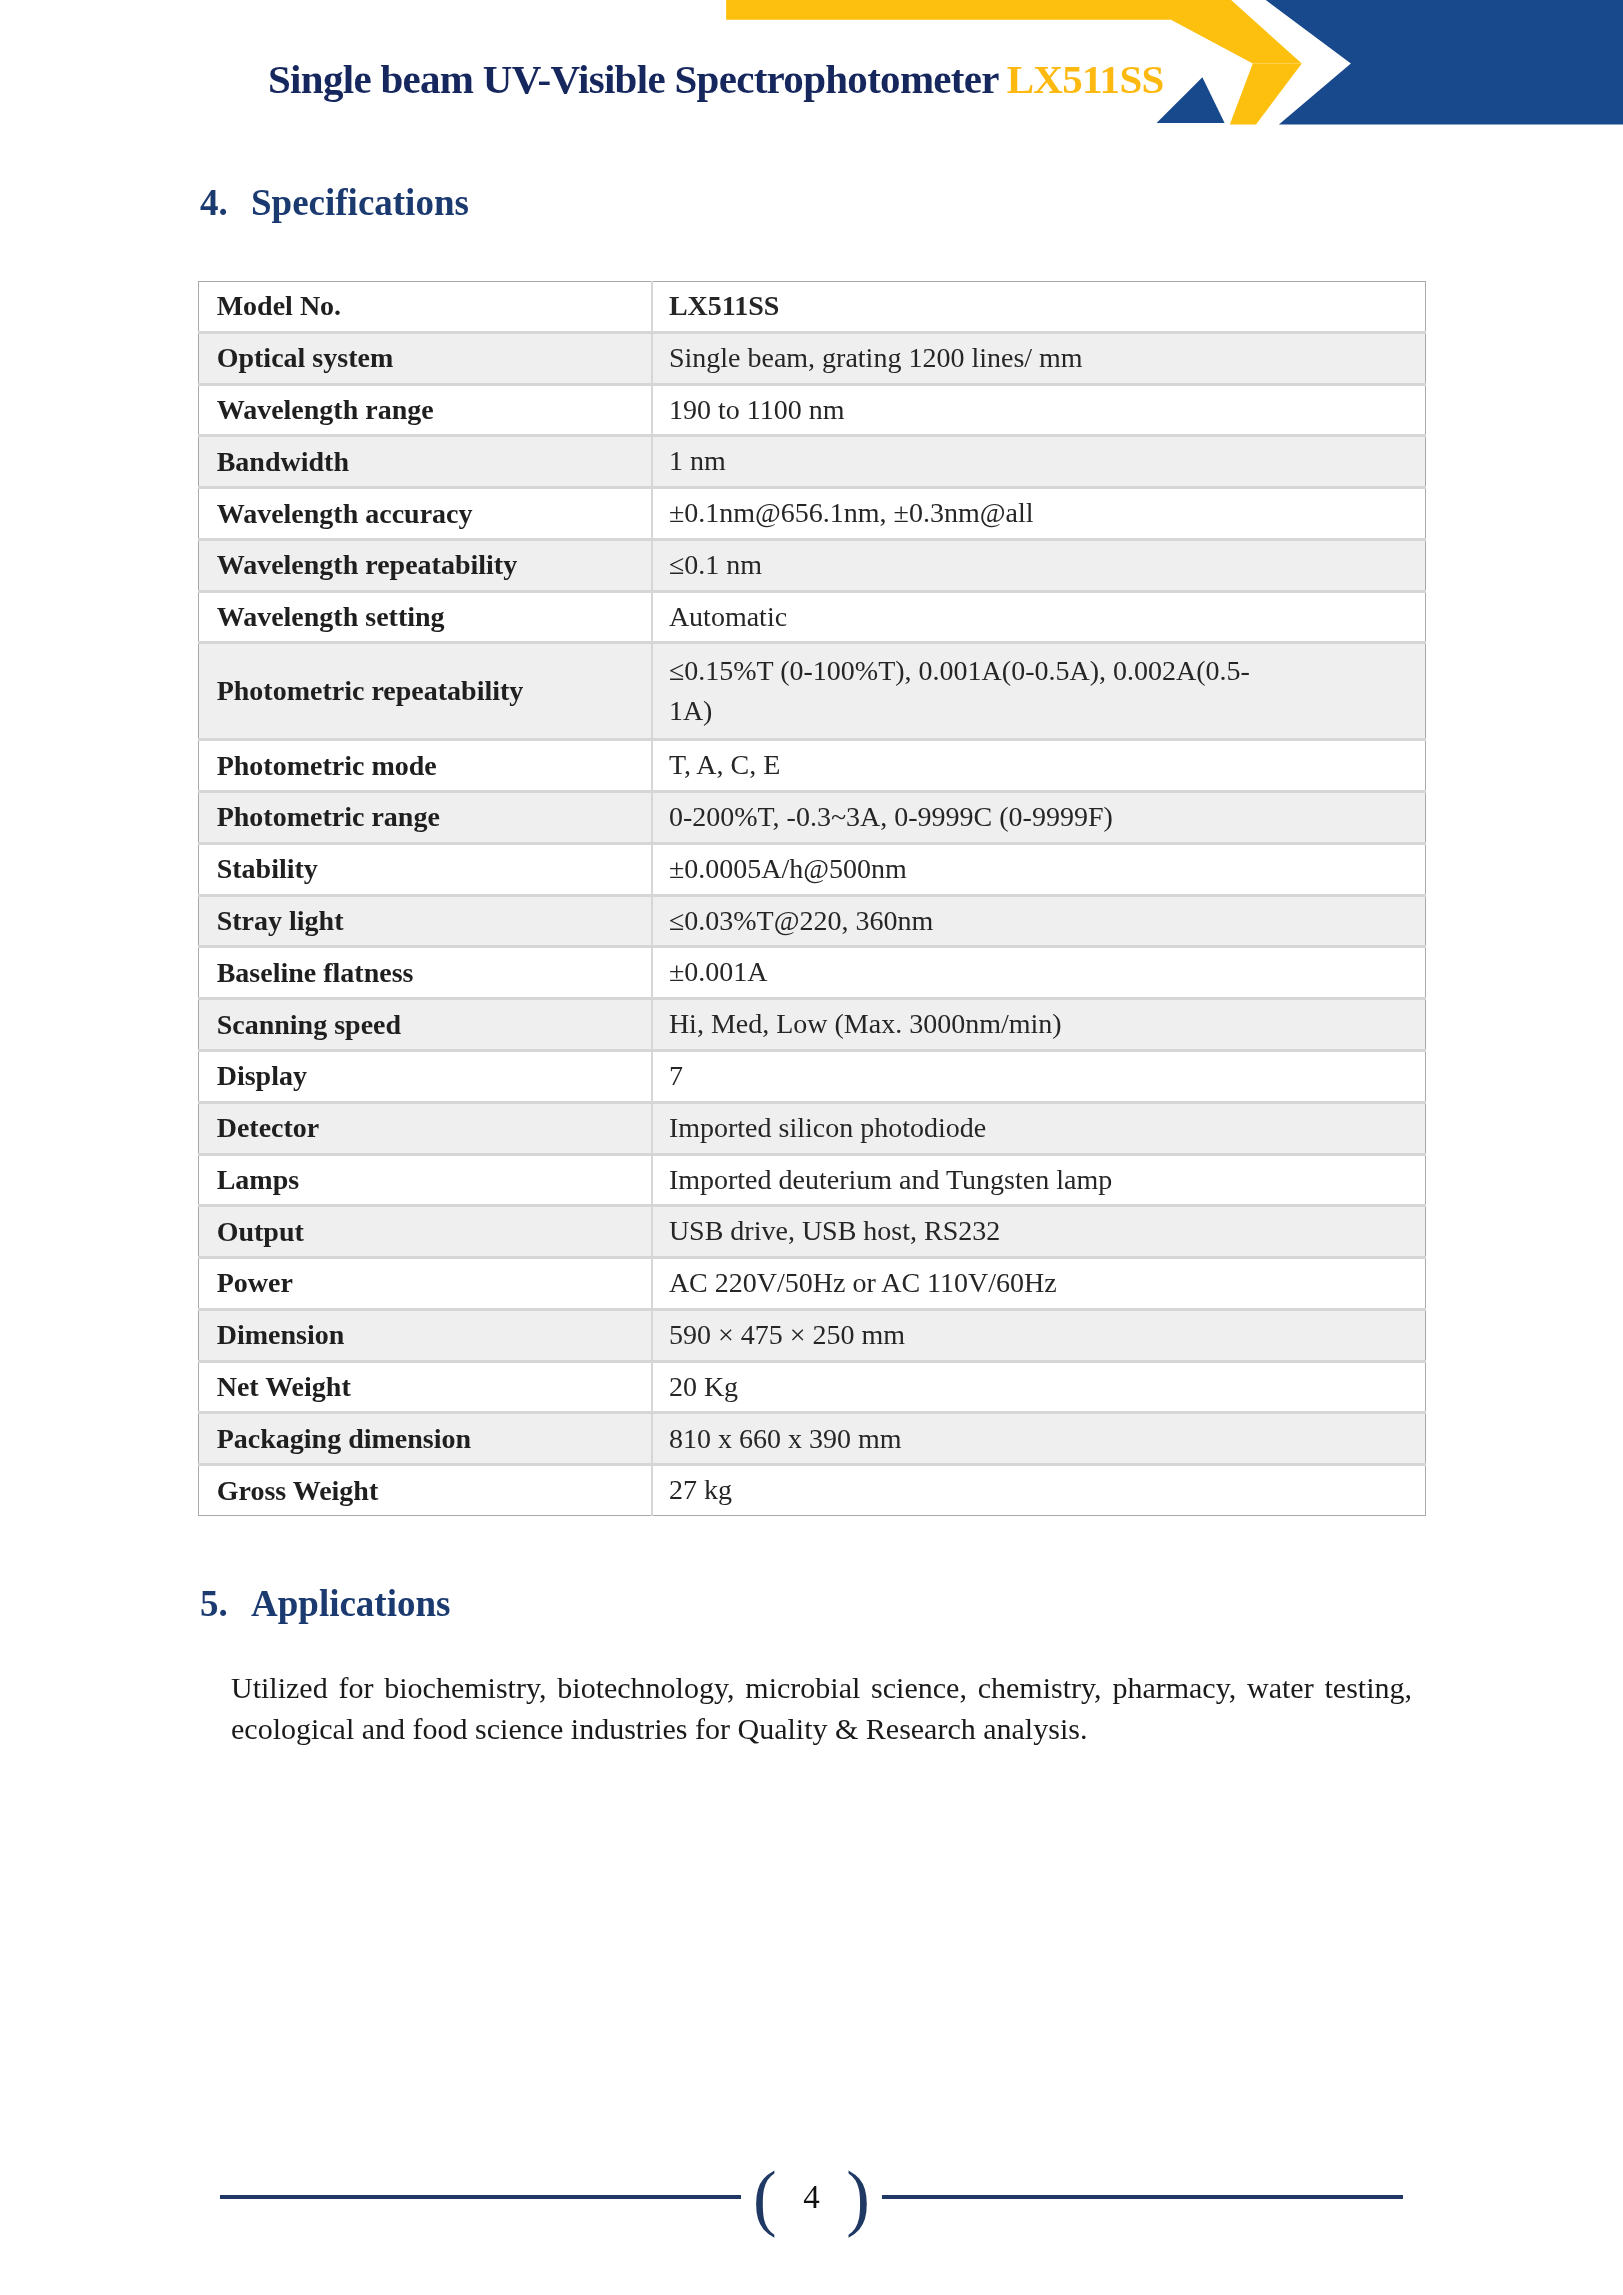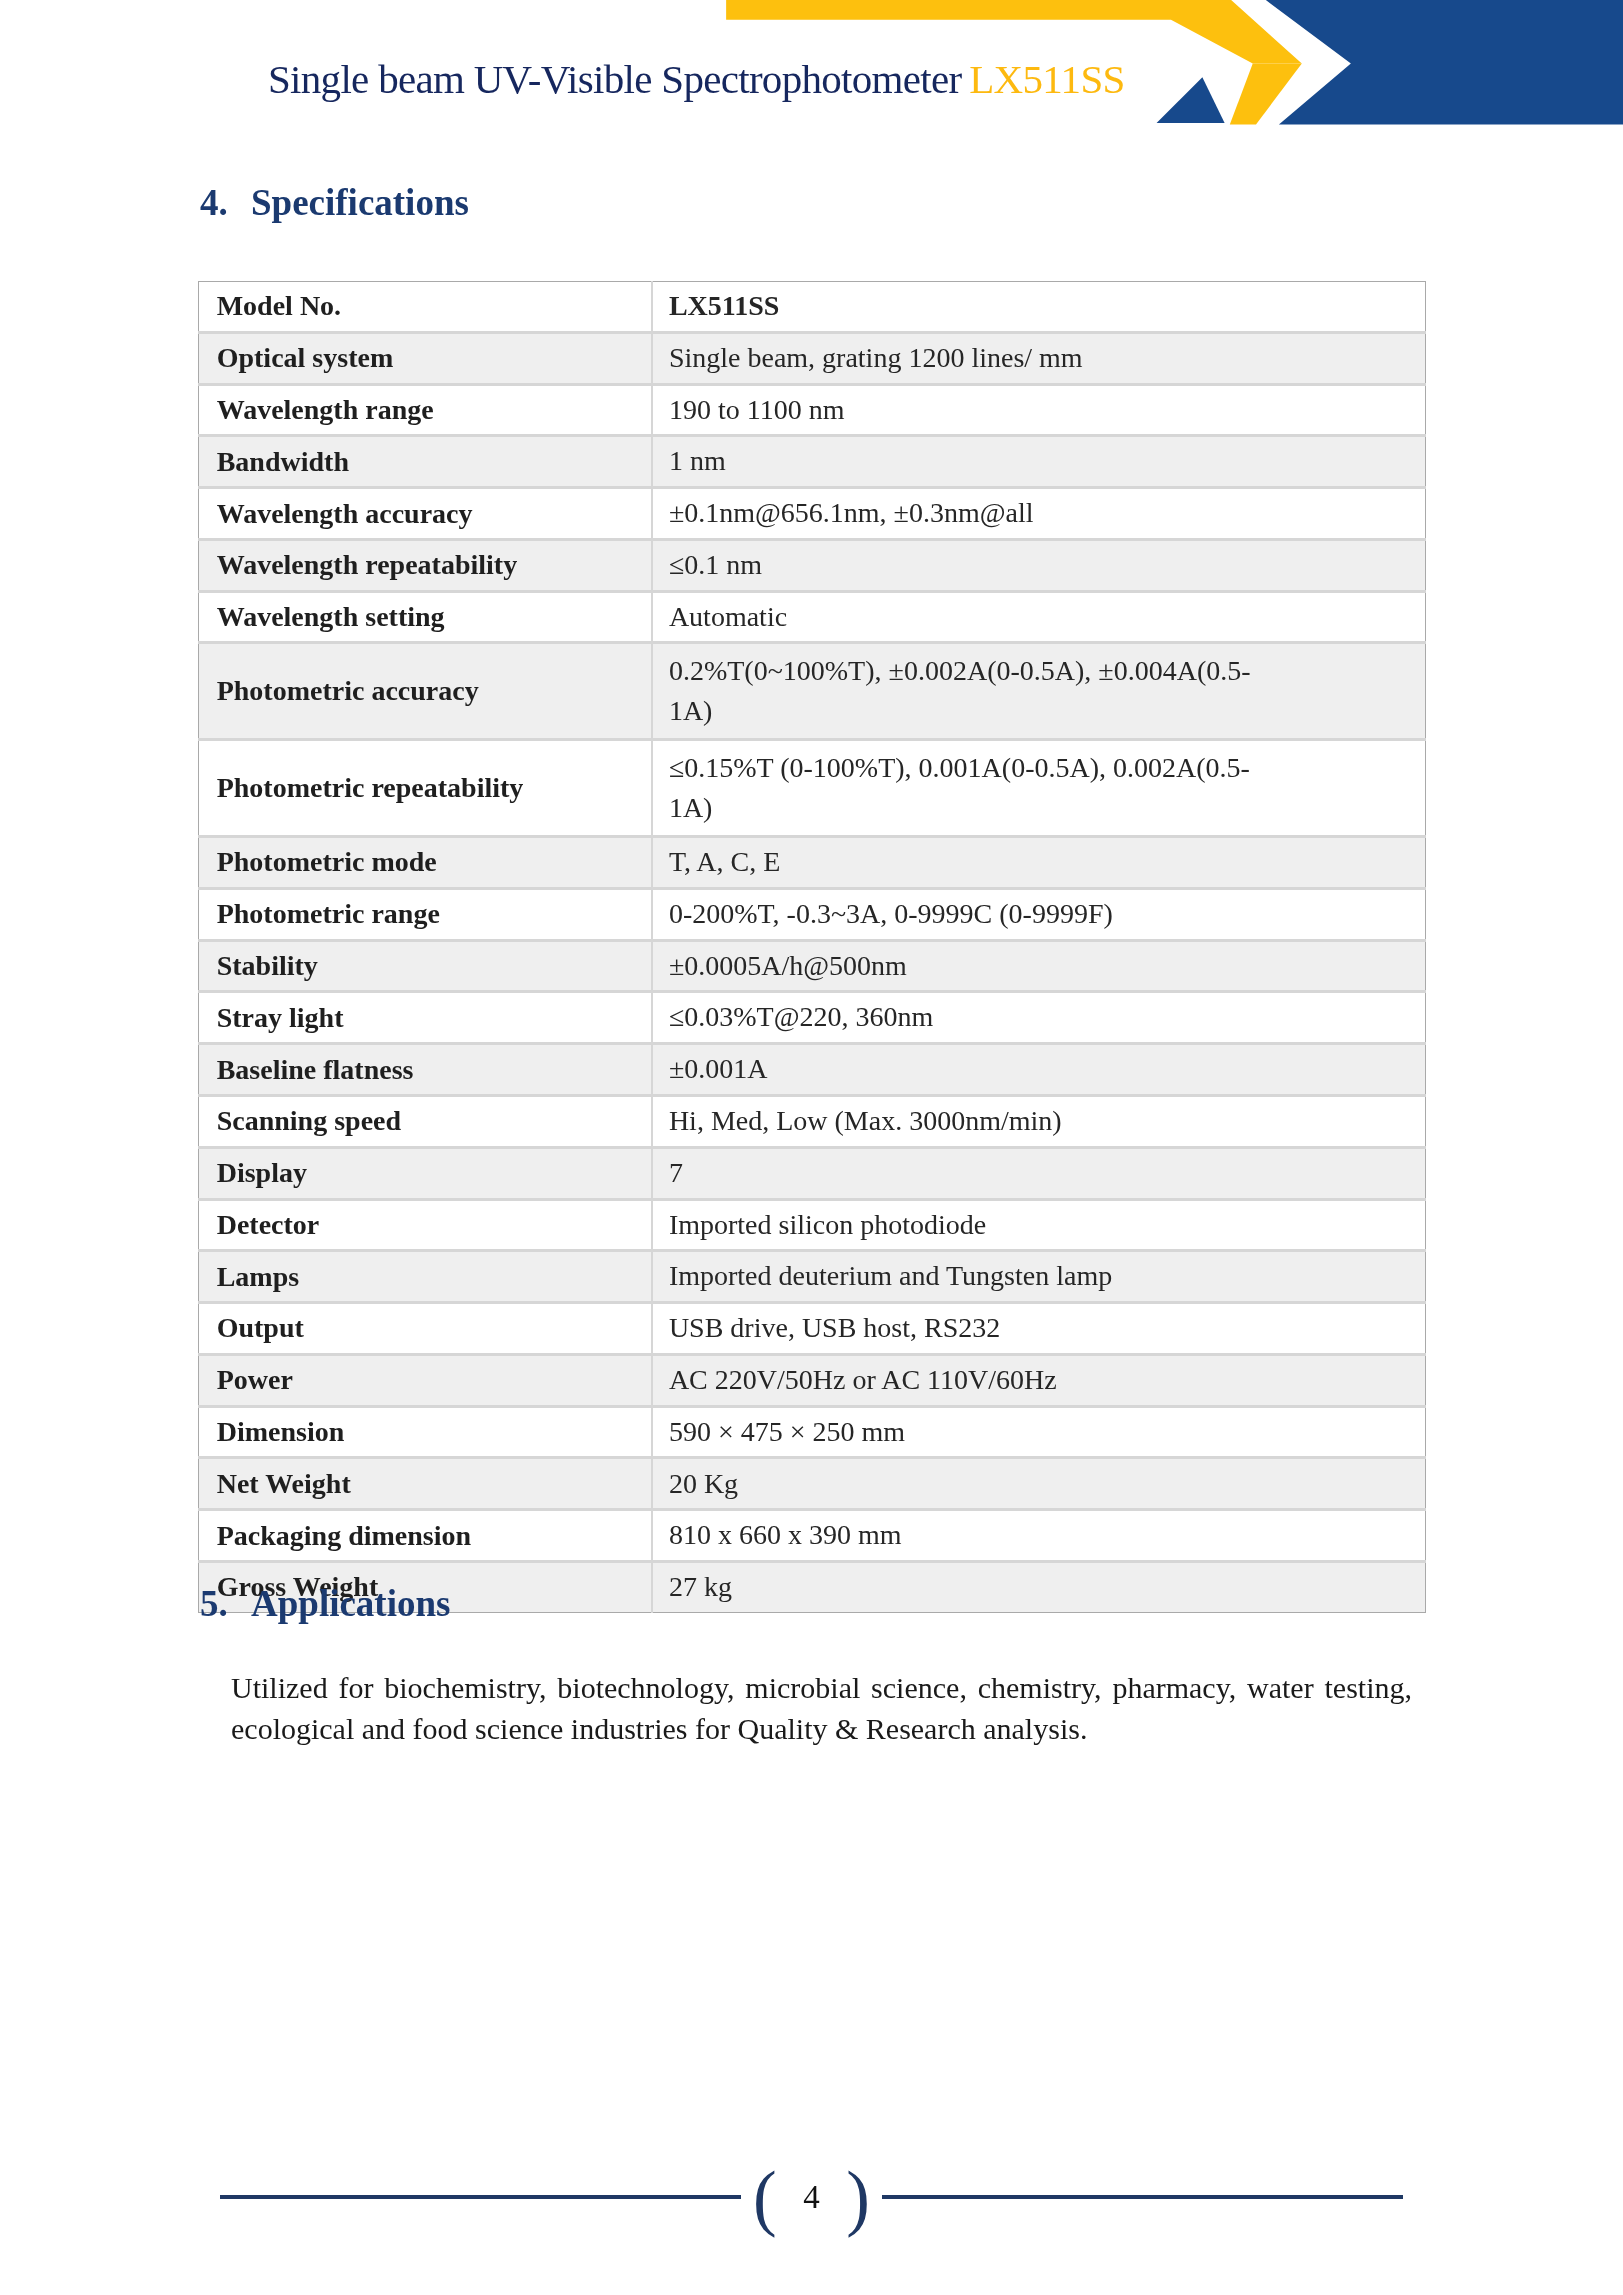--- a/index.html
+++ b/index.html
@@ -8,21 +8,21 @@
     width:1623px;height:2295px;
     background:#ffffff;
     font-family:"Liberation Serif","DejaVu Serif",serif;
     overflow:hidden;
   }
   
   .header{position:absolute;top:0;left:0;width:1623px;height:131px;}
   .header svg{position:absolute;top:0;left:0;}
   .header-title{
     position:absolute;left:268px;top:55px;
-    font-size:41px;font-weight:normal;color:#16275E;
+    font-size:41px;font-weight:bold;color:#16275E;
     letter-spacing:-0.7px;white-space:nowrap;
   }
   .header-title .model{color:#FDB90F;margin-left:7.9px;}
   
   .sec-heading{
     position:absolute;left:200px;
     font-size:37px;font-weight:bold;color:#1B3A70;
     white-space:nowrap;
   }
   .sec-heading .h-num{display:inline-block;min-width:51px;}
@@ -139,27 +139,20 @@
             <div>≤0.1 nm</div>
           </td>
       </tr>
       <tr>
         <td class="lbl">Wavelength setting</td>
         <td class="val">
             <div>Automatic</div>
           </td>
       </tr>
       <tr class="tall">
-        <td class="lbl">Photometric accuracy</td>
-        <td class="val">
-            <div>0.2%T(0~100%T), ±0.002A(0-0.5A), ±0.004A(0.5-
-1A)</div>
-          </td>
-      </tr>
-      <tr class="tall">
         <td class="lbl">Photometric repeatability</td>
         <td class="val">
             <div>≤0.15%T (0-100%T), 0.001A(0-0.5A), 0.002A(0.5-
 1A)</div>
           </td>
       </tr>
       <tr>
         <td class="lbl">Photometric mode</td>
         <td class="val">
             <div>T, A, C, E</div>

